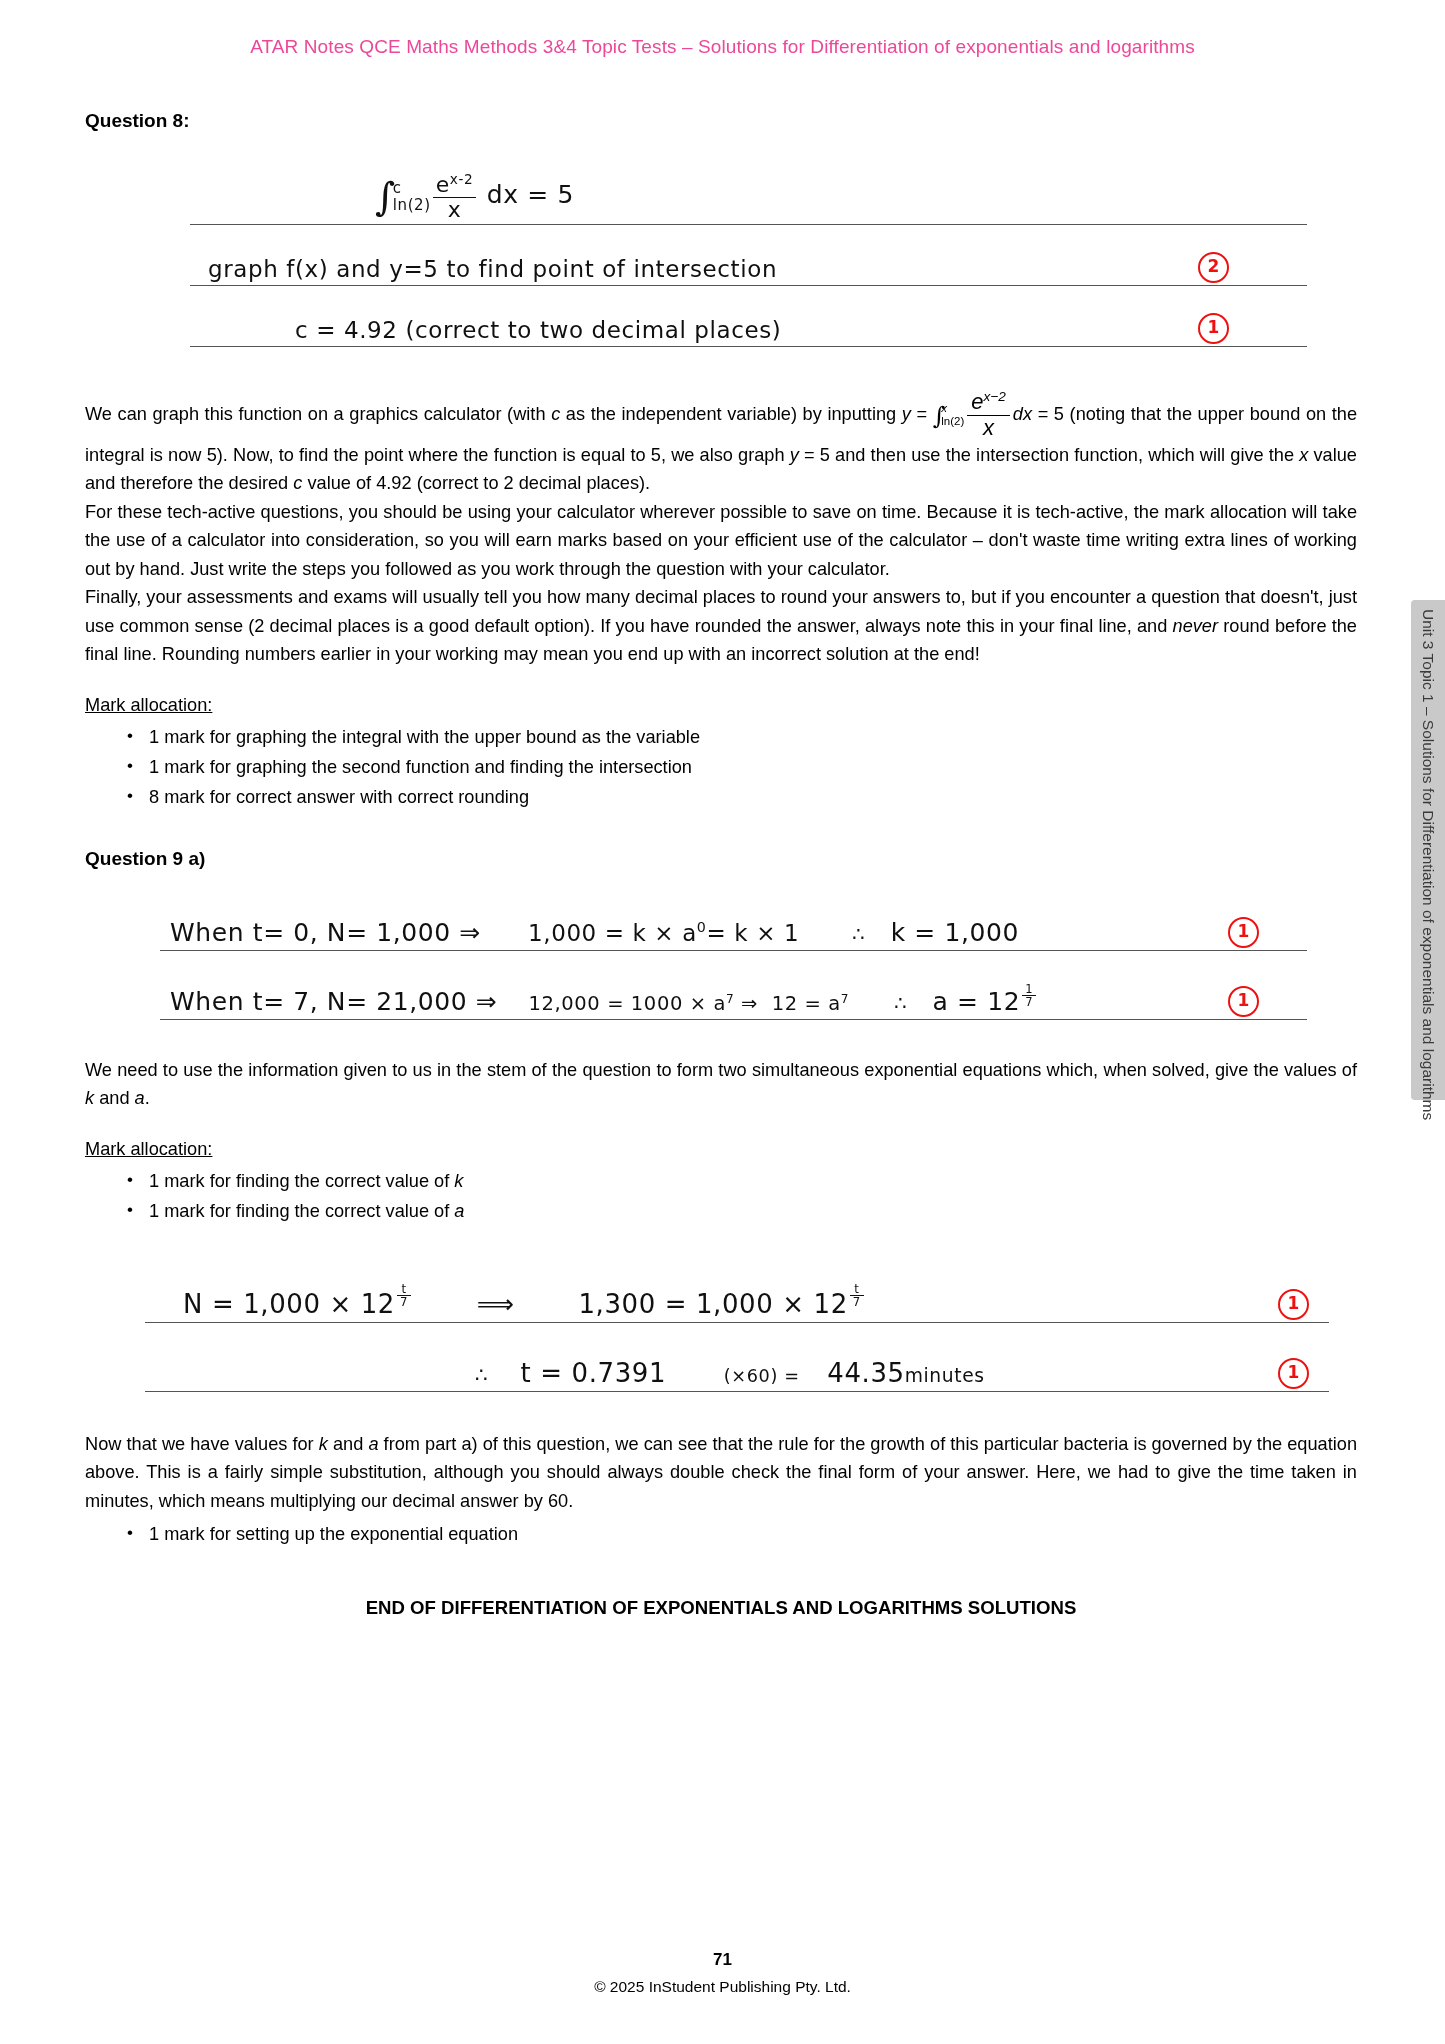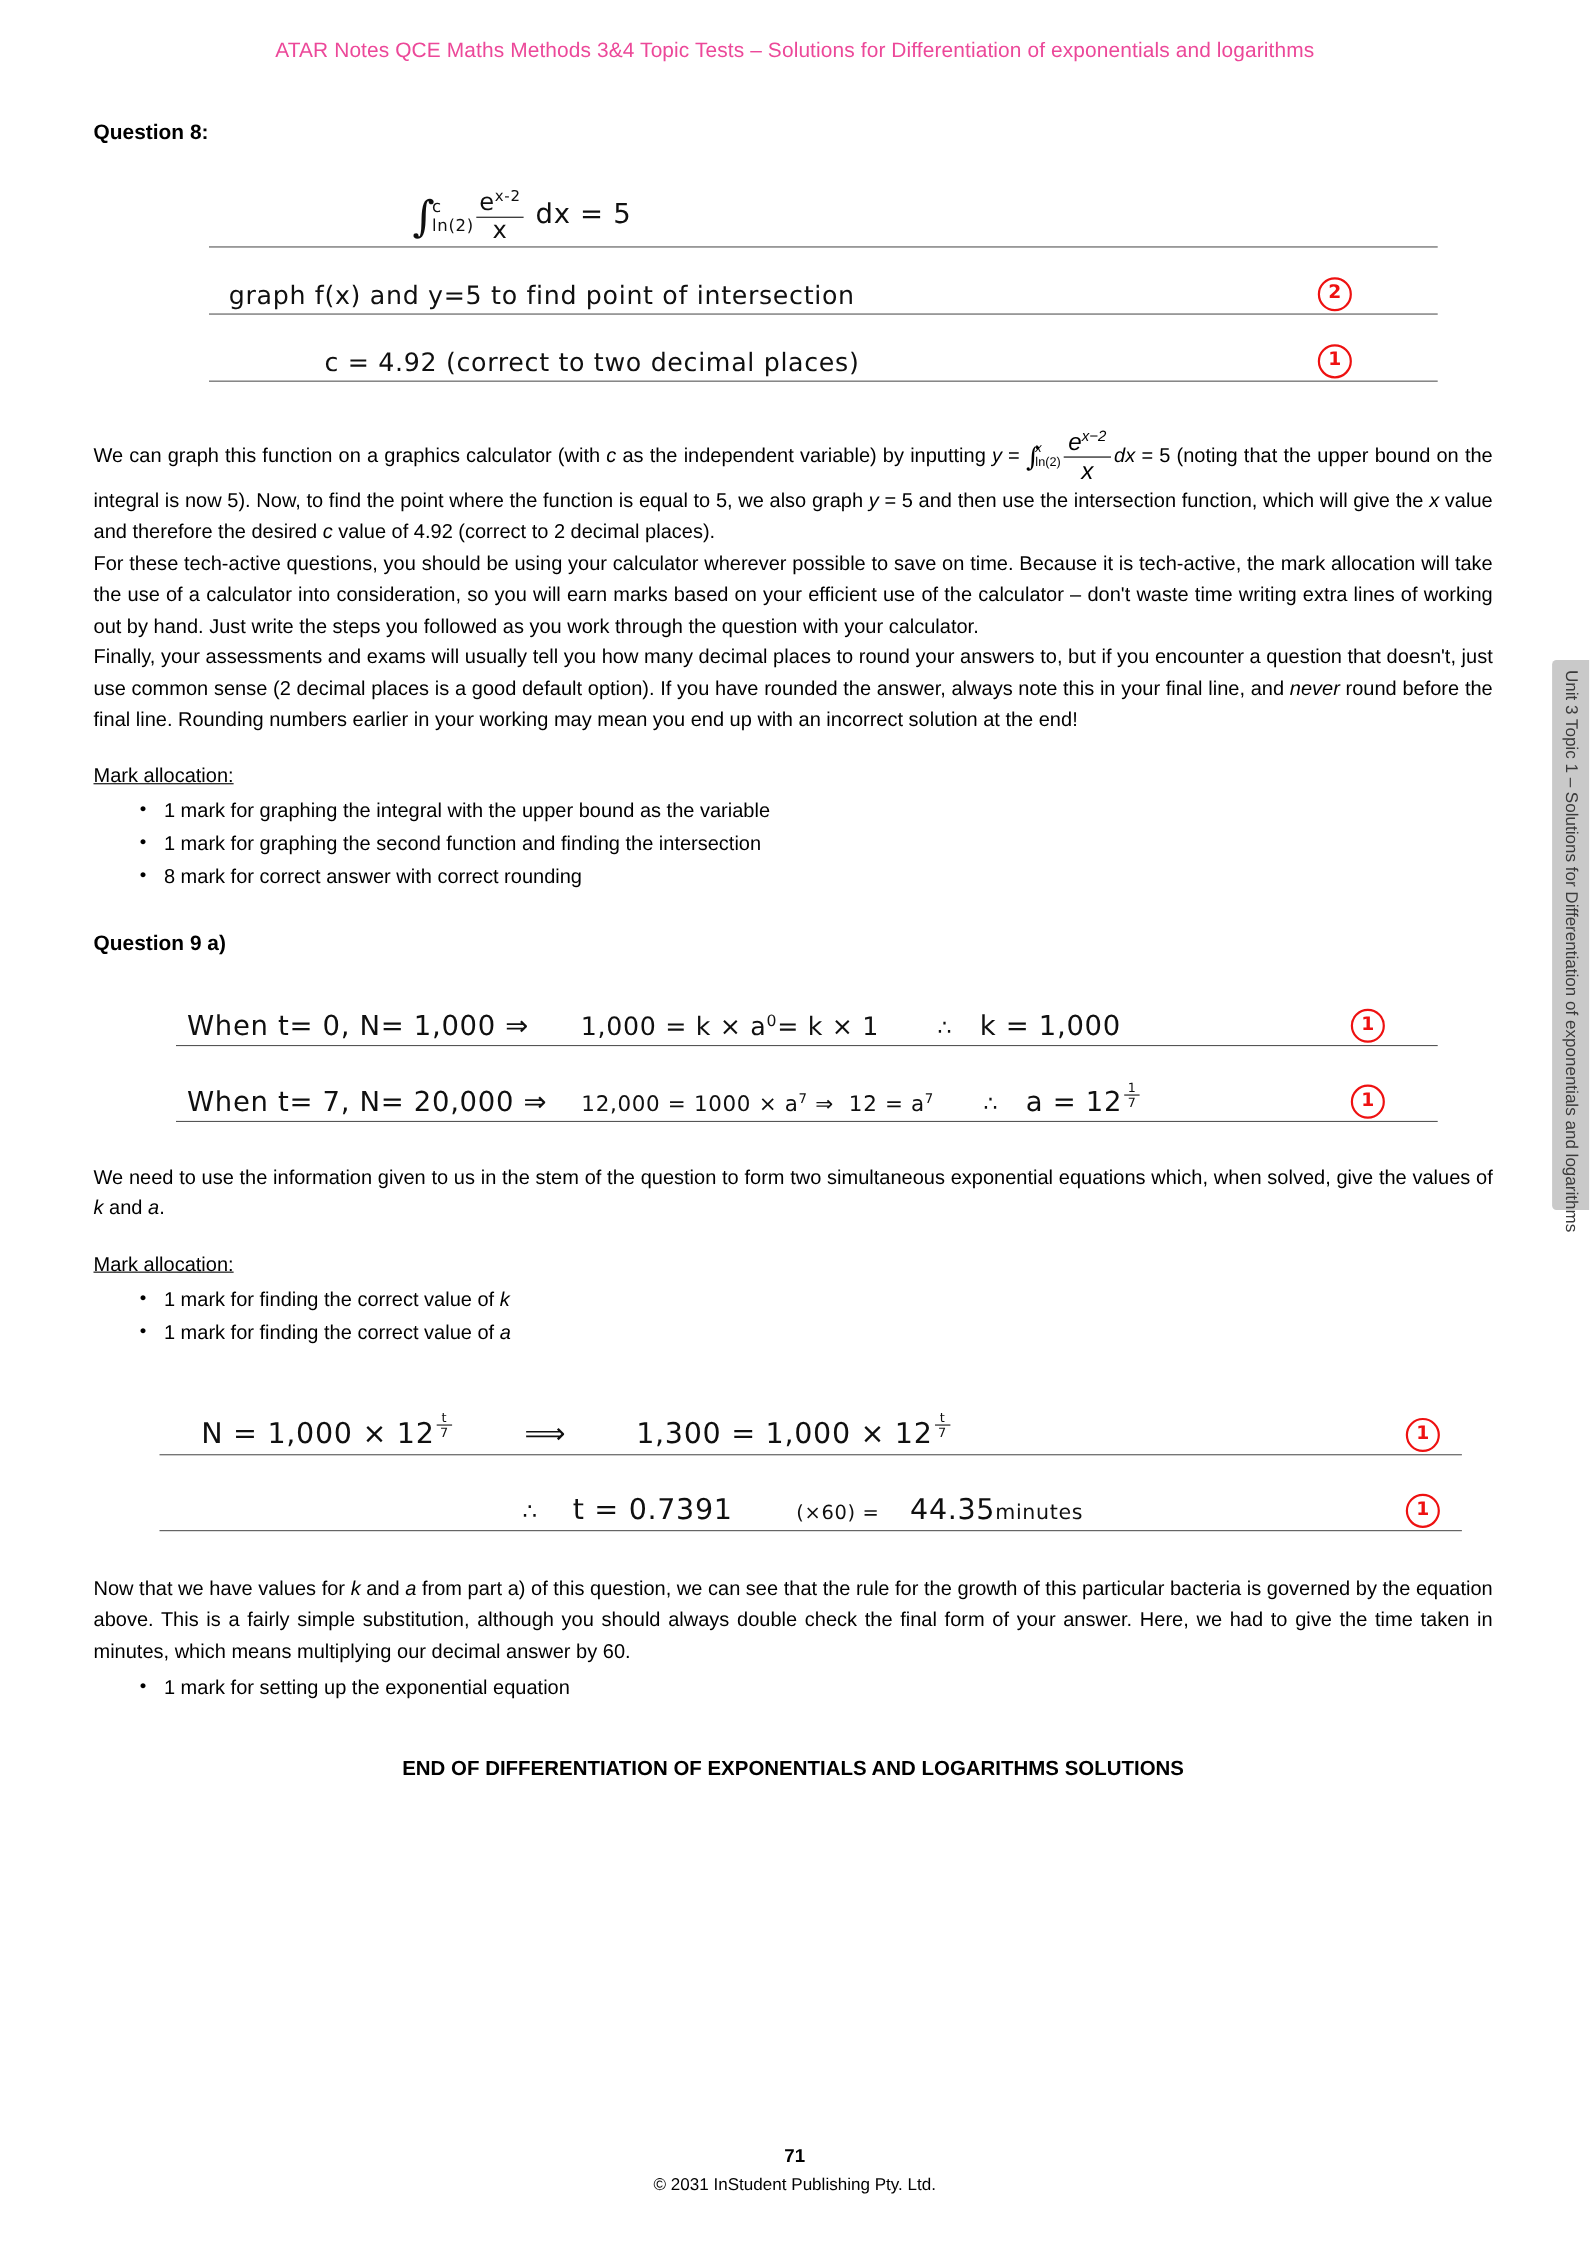--- a/index.html
+++ b/index.html
@@ -284,21 +284,21 @@
           <span style="display:inline-block;width:36px"></span>
           <span style="font-size:0.8em">∴</span>
           <span style="display:inline-block;width:8px"></span>
           <span>k = 1,000</span>
         </div>
         <div class="mark-circle" style="right:48px;">1</div>
       </div>
 
       <div class="hw-row" style="margin-left:75px; height:60px; margin-top:8px;">
         <div class="hw-text" style="left:10px; font-size:25px;">
-          <span>When  t= 7,   N= 20,000  ⇒</span>
+          <span>When  t= 7,   N= 21,000  ⇒</span>
           <span style="display:inline-block;width:14px"></span>
           <span style="font-size:0.78em;margin-top:32px;"><span>12,000 = 1000 × a</span><span class="sup">7</span>&nbsp;<span>⇒</span>&nbsp;&nbsp;<span>12 = a</span><span class="sup">7</span></span>
           <span style="display:inline-block;width:28px"></span>
           <span style="font-size:0.8em">∴</span>
           <span style="display:inline-block;width:8px"></span>
           <span>a = 12</span><span class="frac" style="font-size:0.46em; vertical-align:top; position:relative; top:-4px;"><span class="num">1</span><span class="den">7</span></span>
         </div>
         <div class="mark-circle" style="right:48px;">1</div>
       </div>
     </div>
@@ -342,15 +342,15 @@
 
     <ul class="marks" style="margin-top:4px;">
       <li>1 mark for setting up the exponential equation</li>
     </ul>
 
     <div class="end-line">END OF DIFFERENTIATION OF EXPONENTIALS AND LOGARITHMS SOLUTIONS</div>
 
   </div>
 
   <div class="page-number">71</div>
-  <div class="copyright">© 2031 InStudent Publishing Pty. Ltd.</div>
+  <div class="copyright">© 2025 InStudent Publishing Pty. Ltd.</div>
 
 </div>
 
 </body></html>

